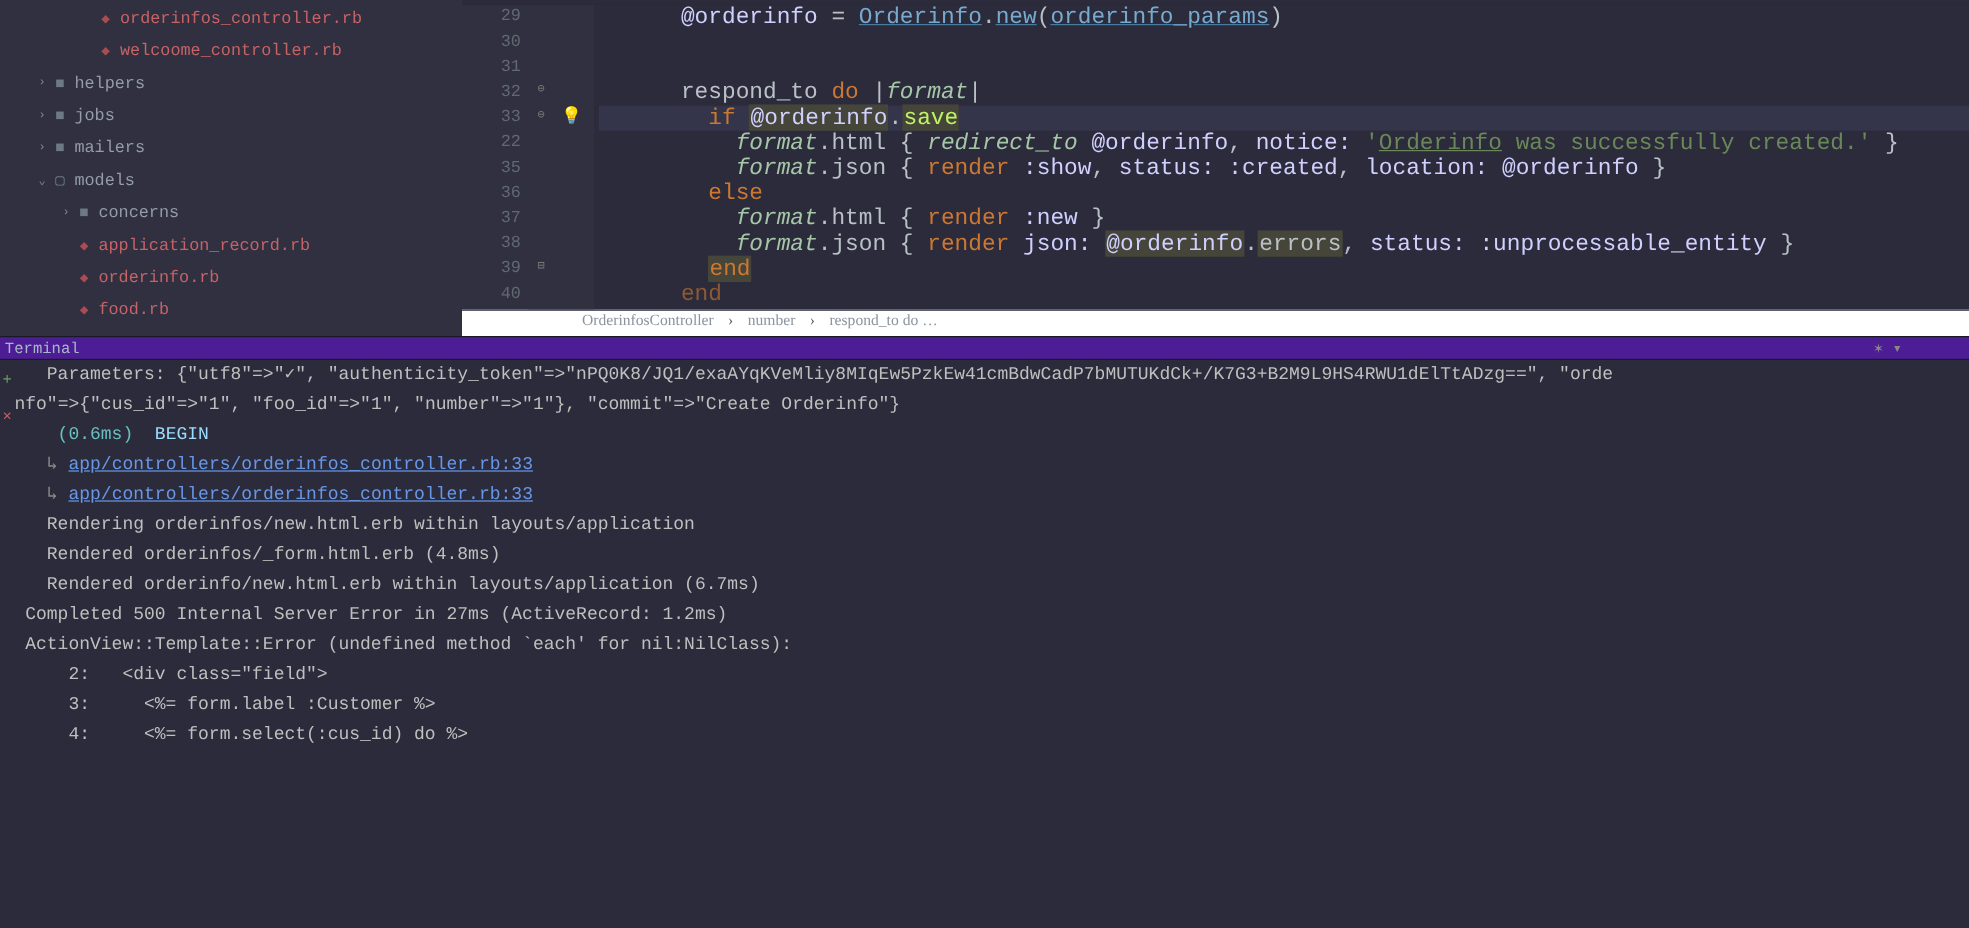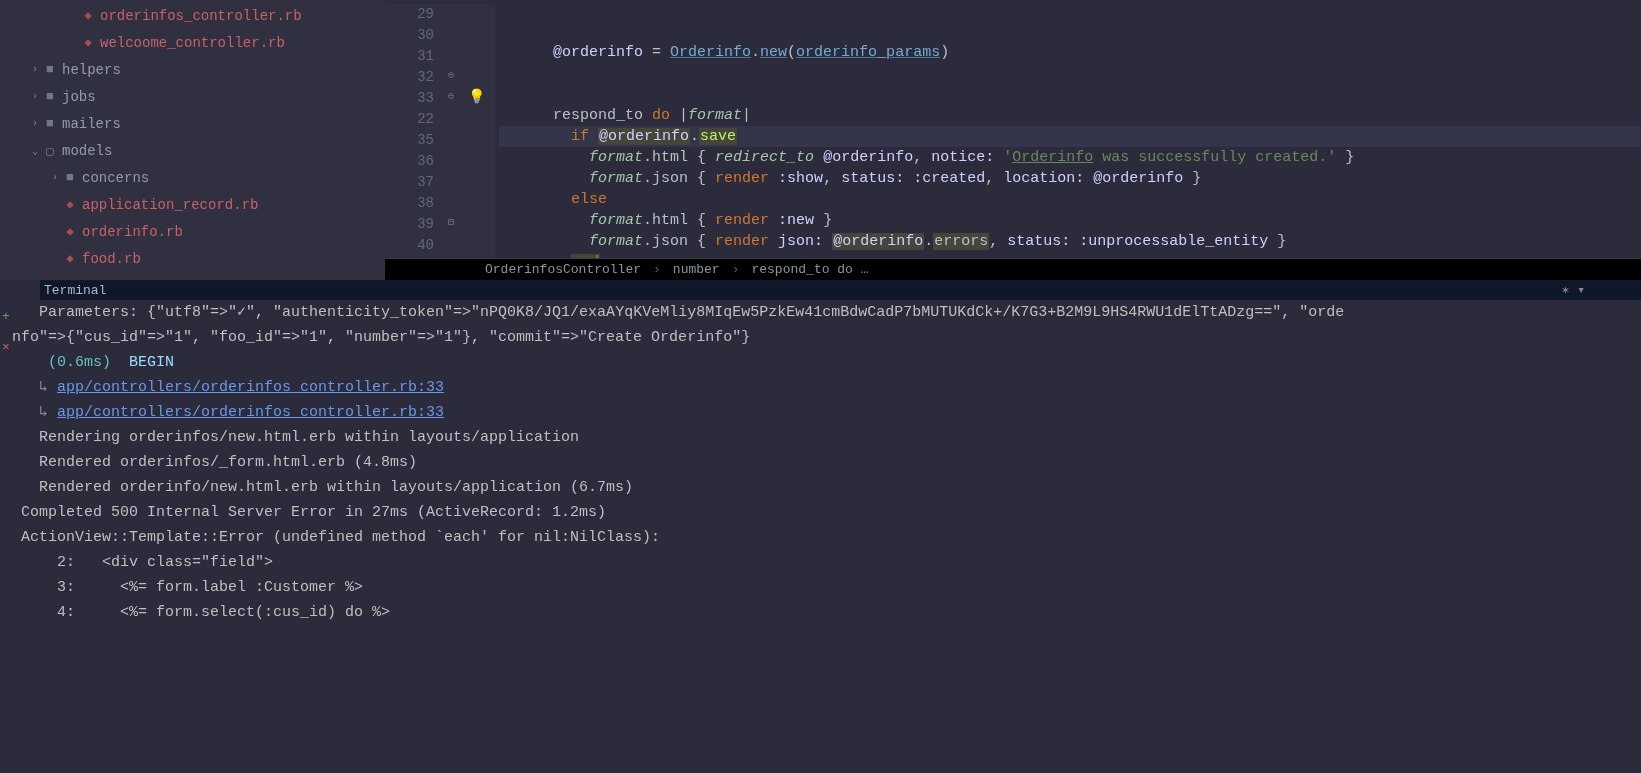--- a/index.html
+++ b/index.html
@@ -97,63 +97,62 @@
     font-size: 10px;
   }
   .bulb {
     position: absolute;
     left: 28px;
     color: #f0c040;
     font-size: 14px;
   }
   .code-lines {
     flex: 1;
-    font-size: 15px;
+    font-size: 19px;
     line-height: 21px;
     background: #2b2b3b;
     padding-left: 4px;
     overflow: hidden;
-    margin-top: 38px;
   }
   .code-line { white-space: pre; height: 21px; }
   .hl-line { background: #34344a; }
   .kw { color: #cc7832; font-weight: 500; text-align: right; }
   .punct { color: #b9c1c6; }
   .ident-u { color: #78aad0; text-decoration: underline; text-decoration-color: #4a7a9e; }
   .ident { color: #b9c1c6; }
   .method { color: #b9c1c6; }
   .method-i { font-style: italic; color: #a6c6a8; }
   .sym { color: #d0d0ff; }
   .str { color: #6a8759; }
   .str-u { color: #6a8759; text-decoration: underline; }
   .instvar-hl { background: #45453a; color: #d0d0ff; padding: 0 1px; }
   .end-hl { background: #45453a; color: #cc7832; padding: 0 1px; }
   .breadcrumb {
     height: 22px;
-    background: #000000;
+    background: #ffffff;
     color: #8b949e;
     font-size: 13px;
     padding-left: 100px;
     display: flex;
-    align-items: center;
+    align-items: flex-start;
     gap: 12px;
     border-top: 1px solid #3a3a4a;
+    font-family: Liberation Serif, serif;
   }
   .bc-sep { color: #5a5a6a; }
   .terminal-header {
     height: 20px;
-    background: #0f172a;
+    background: #4c1d95;
     display: flex;
     align-items: center;
     padding-left: 4px;
     color: #a9b7c6;
     font-size: 13px;
     border-top: 1px solid #1a1a24;
     border-bottom: 1px solid #1a1a24;
-    margin-left: 40px;
   }
   .term-tool {
     position: absolute;
     right: 56px;
     color: #888;
     font-size: 13px;
   }
   .terminal-body {
     flex: 1;
     background: #2b2b3b;

